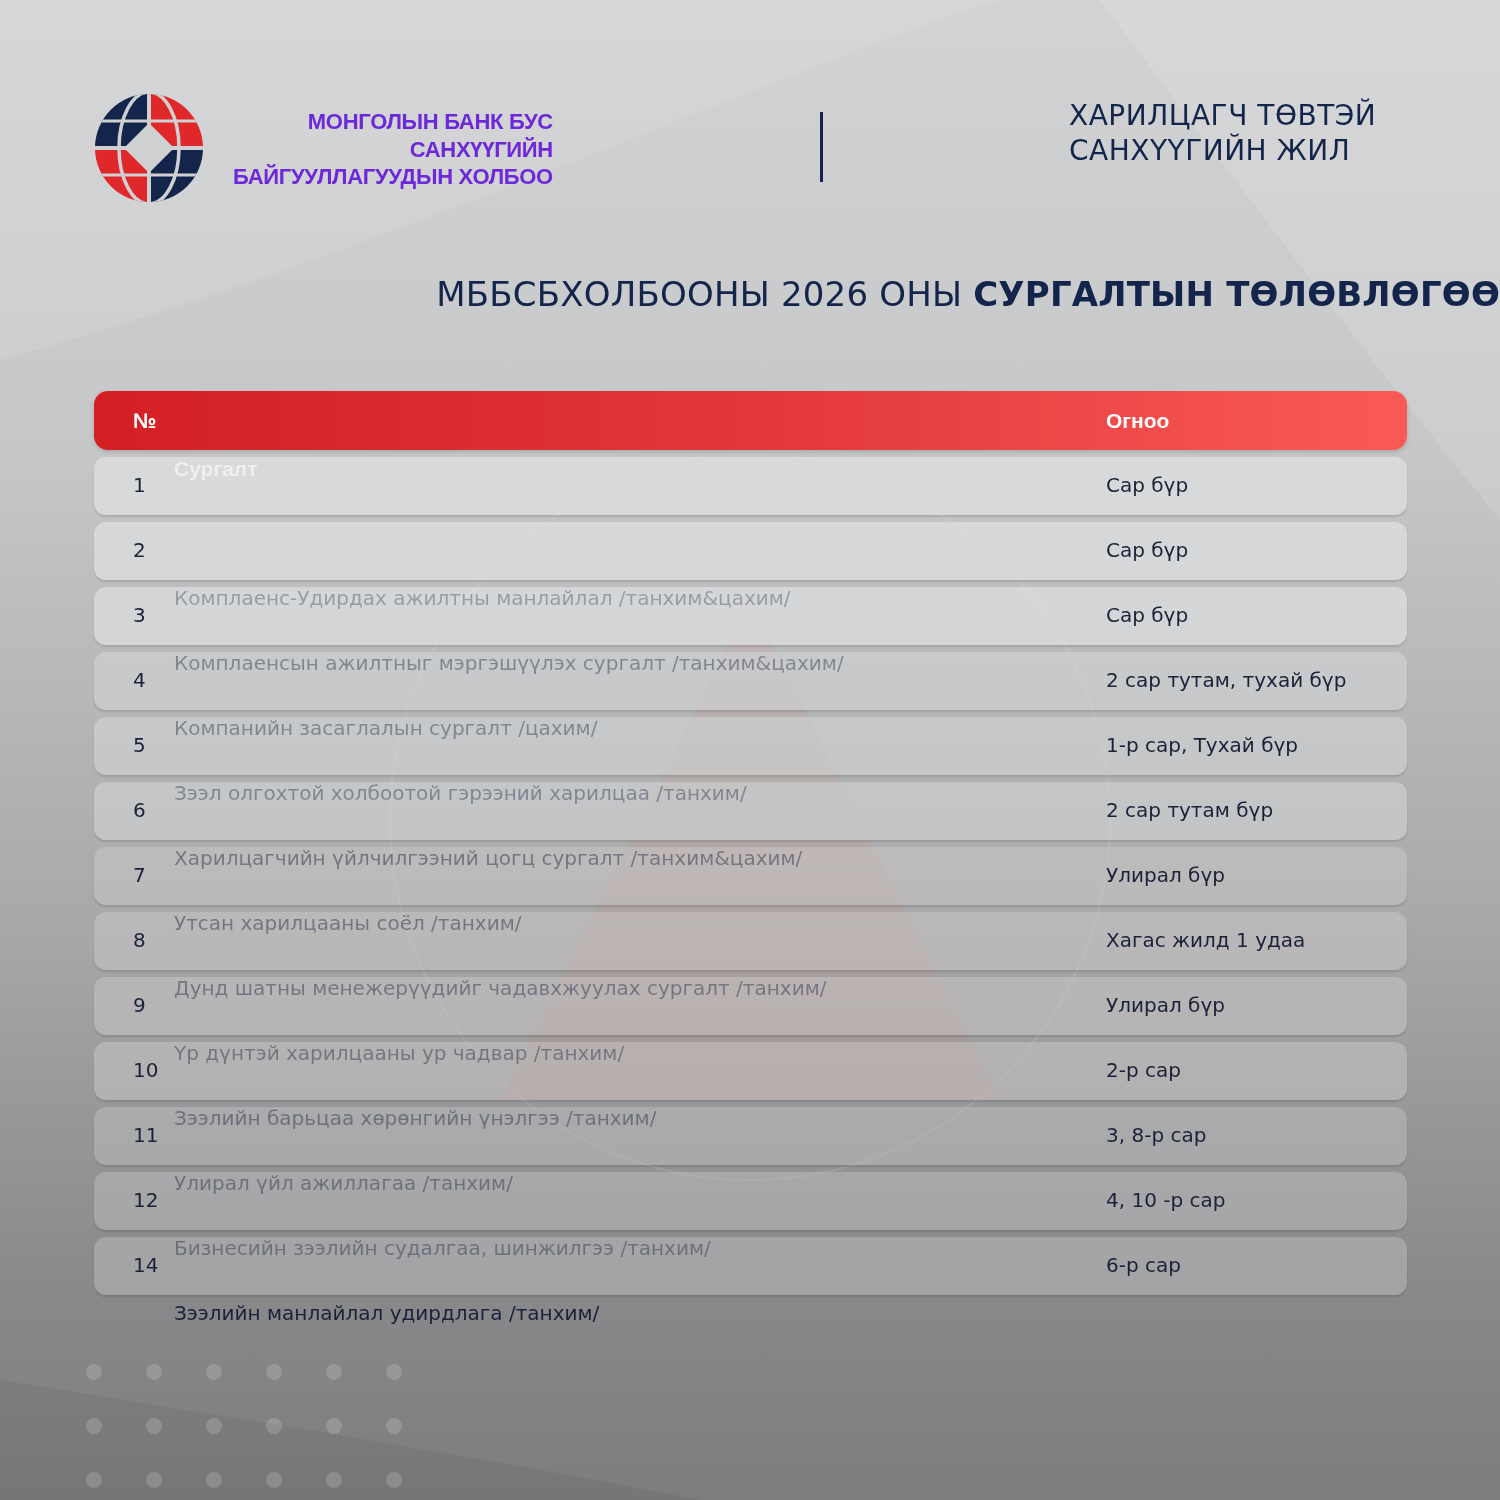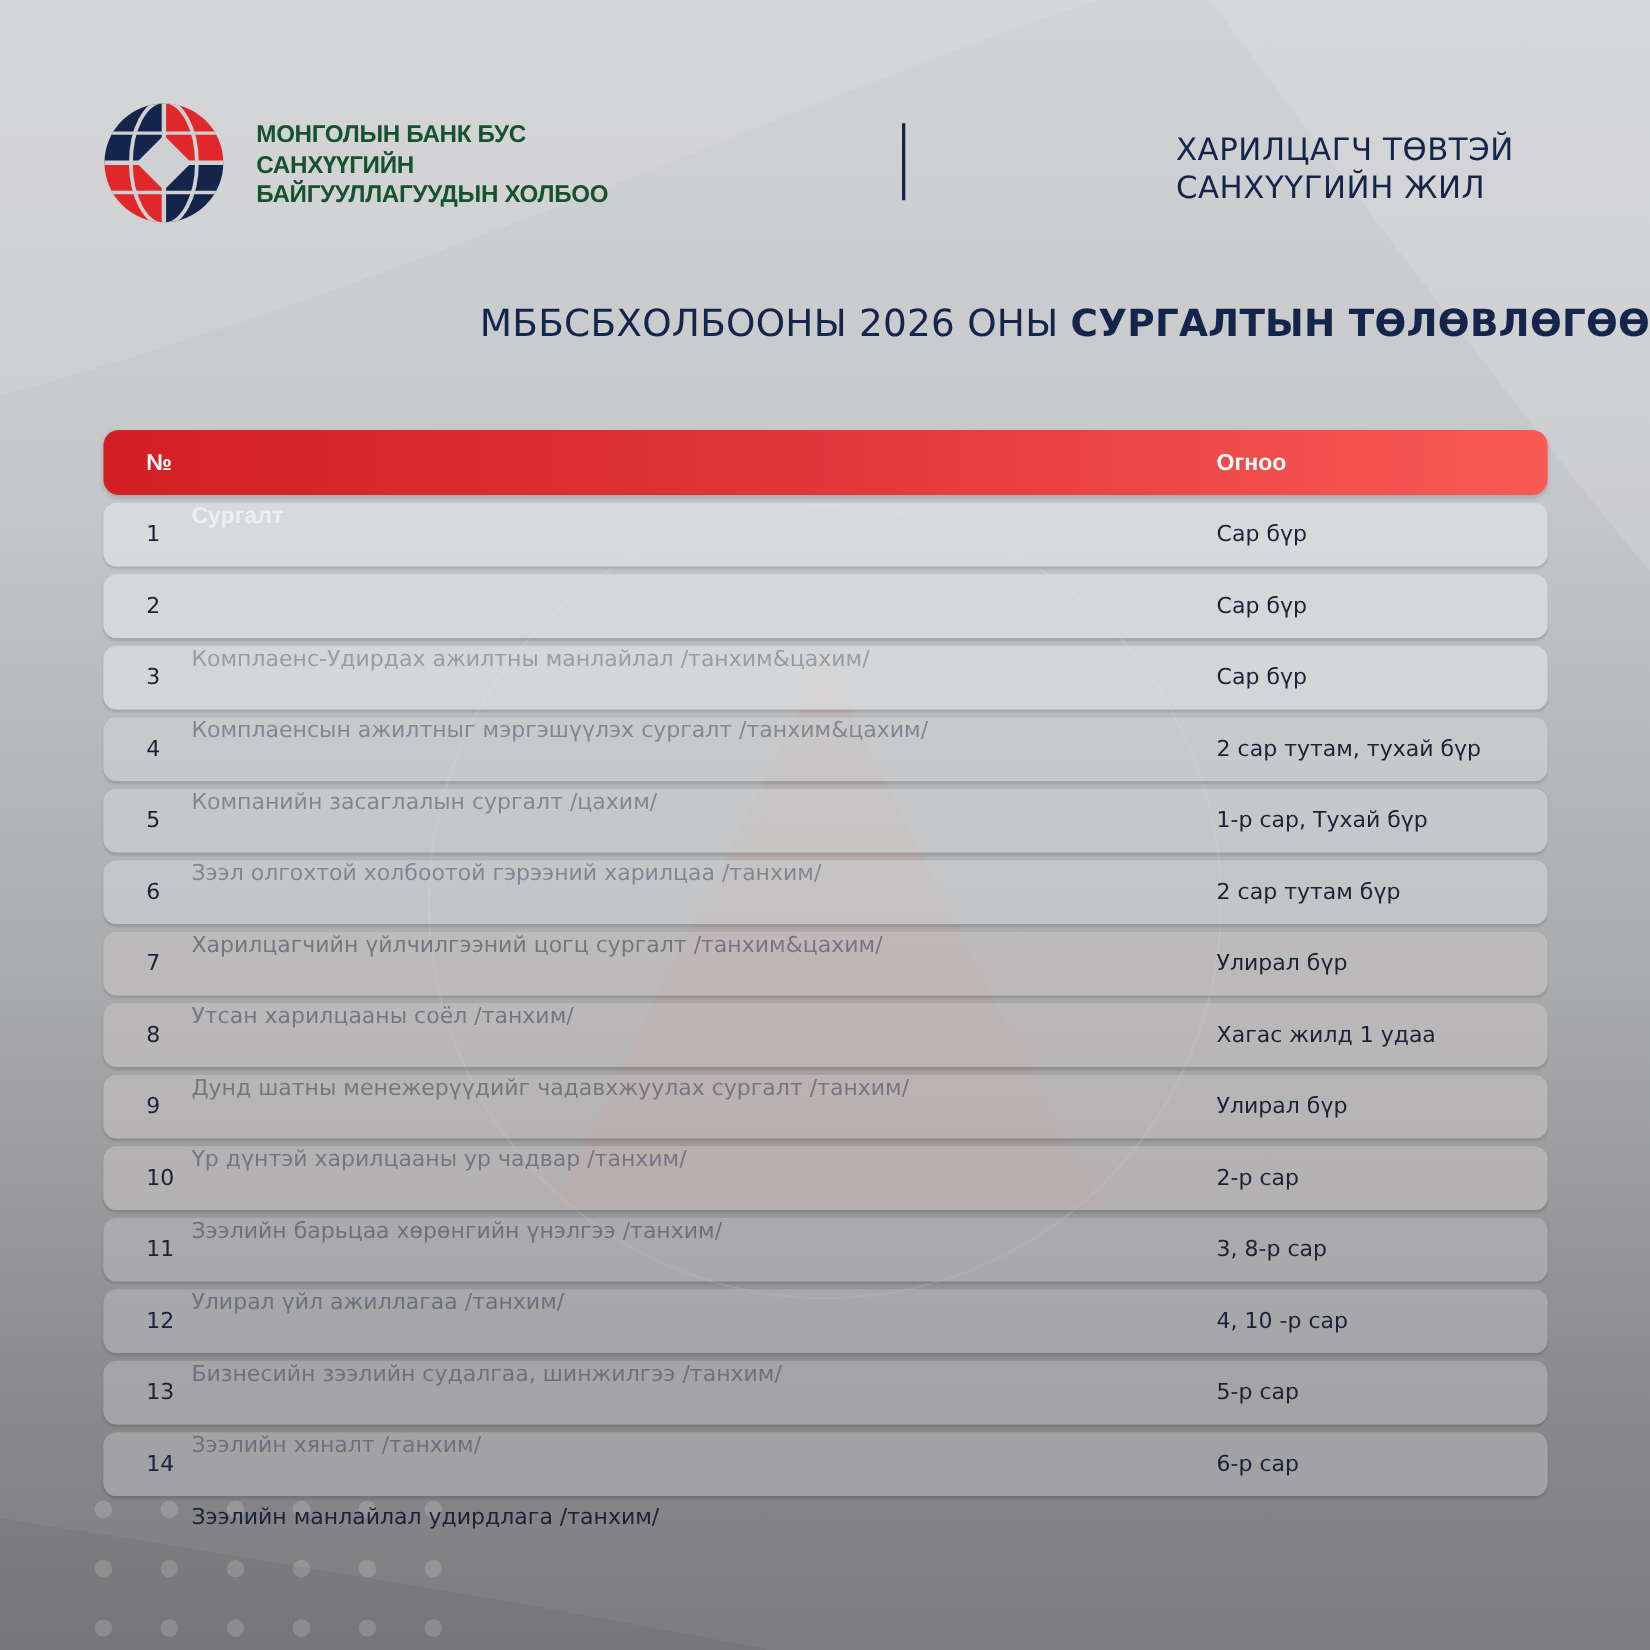--- a/index.html
+++ b/index.html
@@ -11,26 +11,26 @@
     }
     .bg-swoosh { position: absolute; inset: 0; pointer-events: none; }
     .bg-dots { position: absolute; left: 80px; top: 1358px; pointer-events: none; }
     .dot { position: absolute; width: 16px; height: 16px; border-radius: 50%; background: rgba(255,255,255,0.16); }
 
     .header { position: absolute; left: 0; top: 0; width: 1500px; height: 240px; }
     .logo { position: absolute; left: 93px; top: 93px; width: 112px; height: 110px; }
     .org-name {
       position: absolute; left: 233px; top: 108px;
       font-family: "Liberation Sans", sans-serif; font-weight: 700; font-size: 22px;
-      line-height: 27.5px; color: #14532d; letter-spacing: -0.3px;
+      line-height: 27.5px; color: #6d28d9; letter-spacing: -0.3px; text-align: right;
     }
     .org-name div { white-space: nowrap; }
     .vline { position: absolute; left: 820px; top: 112px; width: 3px; height: 70px; background: #13254a; }
     .tagline {
-      position: absolute; left: 1069px; top: 118px;
+      position: absolute; left: 1069px; top: 98px;
       font-family: "DejaVu Sans", sans-serif; font-size: 28px; line-height: 35px; color: #13254a;
       letter-spacing: 0.5px;
     }
     .tagline div { white-space: nowrap; }
 
     .page-title {
       position: absolute; left: 0; width: 1500px; top: 274px; text-align: right;
       font-family: "DejaVu Sans", sans-serif; font-size: 34px; color: #13254a; white-space: nowrap;
       letter-spacing: 0.2px;
     }
@@ -191,22 +191,17 @@
     <span class="c-num">11</span>
     <span class="c-name">Улирал үйл ажиллагаа  /танхим/</span>
     <span class="c-date">3, 8-р сар</span>
   </div>
   <div class="row tone-4">
     <span class="c-num">12</span>
     <span class="c-name">Бизнесийн зээлийн судалгаа, шинжилгээ  /танхим/</span>
     <span class="c-date">4, 10 -р сар</span>
   </div>
   <div class="row tone-4">
-    <span class="c-num">13</span>
-    <span class="c-name">Зээлийн хяналт /танхим/</span>
-    <span class="c-date">5-р сар</span>
-  </div>
-  <div class="row tone-4">
     <span class="c-num">14</span>
     <span class="c-name">Зээлийн манлайлал удирдлага  /танхим/</span>
     <span class="c-date">6-р сар</span>
   </div>
 </div>
 
 </body></html>

